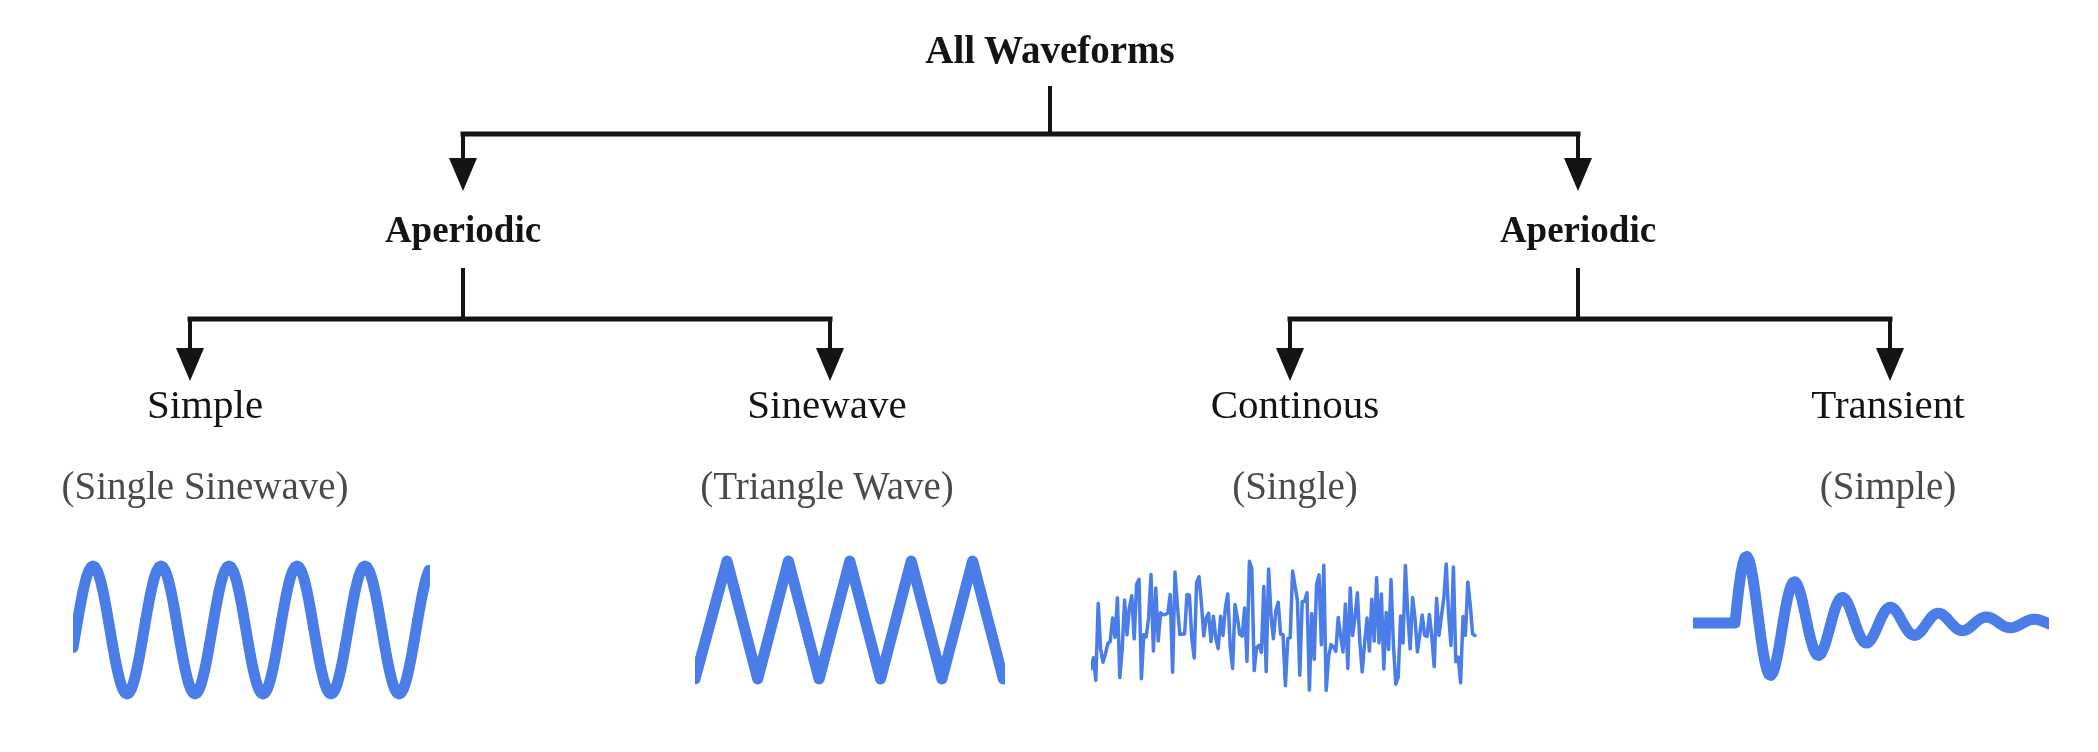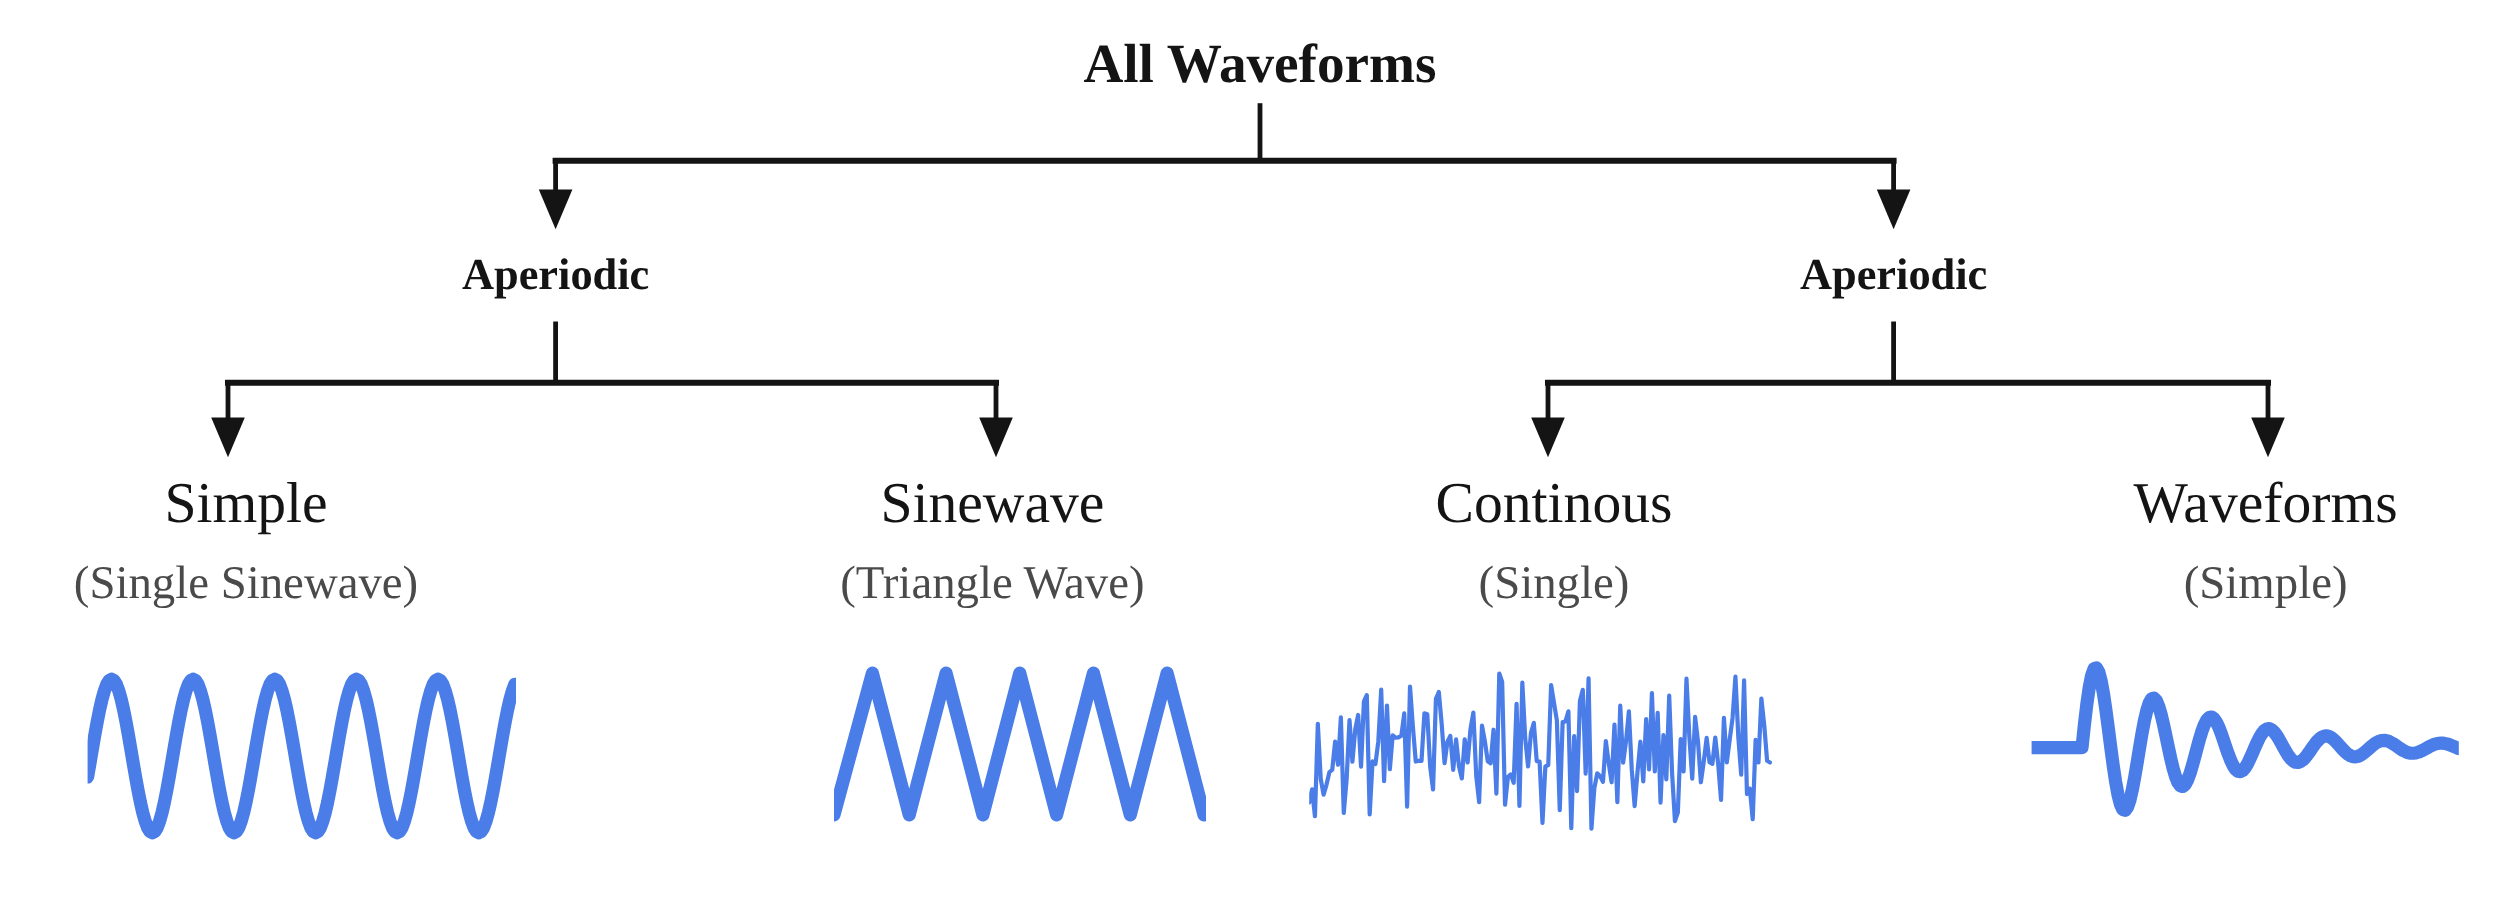--- a/index.html
+++ b/index.html
@@ -4,25 +4,25 @@
 <style>
   :root { --ink:#141414; --sub:#4a4a4a; --blue:#4a7de8; --bg:#ffffff; }
   html,body { margin:0; padding:0; }
   body {
     width:2098px; height:752px; position:relative; overflow:hidden;
     background:var(--bg);
     font-family:"Liberation Serif","DejaVu Serif",serif;
     color:var(--ink);
   }
   .lbl { position:absolute; transform:translateX(-50%); white-space:nowrap; line-height:1; }
-  .root-label   { left:1050px; top:30px;  font-size:46px; font-weight:bold; }
+  .root-label   { left:1050px; top:30px;  font-size:39px; font-weight:bold; }
   .branch-label { top:211px; font-size:37px; font-weight:bold; }
   .lbl-periodic  { left:463px;  }
   .lbl-aperiodic { left:1578px; }
-  .leaf-label { top:396px; font-size:48px; }
+  .leaf-label { top:384px; font-size:41px; }
   .leaf-sub   { top:466px; font-size:39px; color:var(--sub); }
   .lbl-simple    { left:205px;  }
   .lbl-complex   { left:827px;  }
   .lbl-continous { left:1295px; }
   .lbl-transient { left:1888px; }
   svg.layer { position:absolute; left:0; top:0; }
   svg.wave  { position:absolute; }
   #wave-sine     { left:73px;   top:550px; }
   #wave-triangle { left:695px;  top:553px; }
   #wave-noise    { left:1091px; top:556px; }
@@ -58,21 +58,21 @@
 
 <div class="lbl leaf-label lbl-simple">Simple</div>
 <div class="lbl leaf-sub   lbl-simple">(Single Sinewave)</div>
 
 <div class="lbl leaf-label lbl-complex">Sinewave</div>
 <div class="lbl leaf-sub   lbl-complex">(Triangle Wave)</div>
 
 <div class="lbl leaf-label lbl-continous">Continous</div>
 <div class="lbl leaf-sub   lbl-continous">(Single)</div>
 
-<div class="lbl leaf-label lbl-transient">Waveforms</div>
+<div class="lbl leaf-label lbl-transient">Transient</div>
 <div class="lbl leaf-sub   lbl-transient">(Simple)</div>
 
 <svg id="wave-sine" class="wave" width="357" height="160" viewBox="0 0 357 160">
     <polyline points="0.0,97.5 2.0,85.9 4.0,74.1 6.0,62.5 8.0,51.5 10.0,41.4 12.0,32.7 14.0,25.6 16.0,20.3 18.0,17.1 20.0,16.0 22.0,17.1 24.0,20.3 26.0,25.6 28.0,32.7 30.0,41.4 32.0,51.5 34.0,62.5 36.0,74.1 38.0,85.9 40.0,97.5 42.0,108.5 44.0,118.6 46.0,127.3 48.0,134.4 50.0,139.7 52.0,142.9 54.0,144.0 56.0,142.9 58.0,139.7 60.0,134.4 62.0,127.3 64.0,118.6 66.0,108.5 68.0,97.5 70.0,85.9 72.0,74.1 74.0,62.5 76.0,51.5 78.0,41.4 80.0,32.7 82.0,25.6 84.0,20.3 86.0,17.1 88.0,16.0 90.0,17.1 92.0,20.3 94.0,25.6 96.0,32.7 98.0,41.4 100.0,51.5 102.0,62.5 104.0,74.1 106.0,85.9 108.0,97.5 110.0,108.5 112.0,118.6 114.0,127.3 116.0,134.4 118.0,139.7 120.0,142.9 122.0,144.0 124.0,142.9 126.0,139.7 128.0,134.4 130.0,127.3 132.0,118.6 134.0,108.5 136.0,97.5 138.0,85.9 140.0,74.1 142.0,62.5 144.0,51.5 146.0,41.4 148.0,32.7 150.0,25.6 152.0,20.3 154.0,17.1 156.0,16.0 158.0,17.1 160.0,20.3 162.0,25.6 164.0,32.7 166.0,41.4 168.0,51.5 170.0,62.5 172.0,74.1 174.0,85.9 176.0,97.5 178.0,108.5 180.0,118.6 182.0,127.3 184.0,134.4 186.0,139.7 188.0,142.9 190.0,144.0 192.0,142.9 194.0,139.7 196.0,134.4 198.0,127.3 200.0,118.6 202.0,108.5 204.0,97.5 206.0,85.9 208.0,74.1 210.0,62.5 212.0,51.5 214.0,41.4 216.0,32.7 218.0,25.6 220.0,20.3 222.0,17.1 224.0,16.0 226.0,17.1 228.0,20.3 230.0,25.6 232.0,32.7 234.0,41.4 236.0,51.5 238.0,62.5 240.0,74.1 242.0,85.9 244.0,97.5 246.0,108.5 248.0,118.6 250.0,127.3 252.0,134.4 254.0,139.7 256.0,142.9 258.0,144.0 260.0,142.9 262.0,139.7 264.0,134.4 266.0,127.3 268.0,118.6 270.0,108.5 272.0,97.5 274.0,85.9 276.0,74.1 278.0,62.5 280.0,51.5 282.0,41.4 284.0,32.7 286.0,25.6 288.0,20.3 290.0,17.1 292.0,16.0 294.0,17.1 296.0,20.3 298.0,25.6 300.0,32.7 302.0,41.4 304.0,51.5 306.0,62.5 308.0,74.1 310.0,85.9 312.0,97.5 314.0,108.5 316.0,118.6 318.0,127.3 320.0,134.4 322.0,139.7 324.0,142.9 326.0,144.0 328.0,142.9 330.0,139.7 332.0,134.4 334.0,127.3 336.0,118.6 338.0,108.5 340.0,97.5 342.0,85.9 344.0,74.1 346.0,62.5 348.0,51.5 350.0,41.4 352.0,32.7 354.0,25.6 356.0,20.3" stroke="#4a7de8" stroke-width="11"></polyline>
   </svg>
 <svg id="wave-triangle" class="wave" width="310" height="136" viewBox="0 0 310 136">
     <polyline points="0.0,126.0 32.0,8.0 62.7,126.0 93.4,8.0 124.1,126.0 154.8,8.0 185.5,126.0 216.2,8.0 246.9,126.0 277.6,8.0 308.3,126.0" stroke="#4a7de8" stroke-width="11"></polyline>
   </svg>
 <svg id="wave-noise" class="wave" width="386" height="144" viewBox="0 0 386 144">
     <polyline points="0.0,112.7 2.4,101.8 4.8,124.2 7.2,47.2 9.6,93.0 12.0,106.2 14.4,98.0 16.8,87.6 19.2,85.4 21.6,62.0 24.0,81.3 26.4,41.8 28.8,121.5 31.2,93.2 33.6,44.1 36.0,78.8 38.4,51.7 40.8,39.8 43.2,82.8 45.6,28.5 48.0,23.3 50.4,122.7 52.8,78.5 55.2,80.7 57.6,61.9 60.0,18.6 62.4,94.9 64.8,31.9 67.2,85.0 69.6,56.7 72.0,58.8 74.4,58.5 76.8,57.1 79.2,38.5 81.6,116.2 84.0,16.1 86.4,49.5 88.8,78.6 91.2,78.0 93.6,78.0 96.0,38.4 98.4,39.2 100.8,82.8 103.2,101.9 105.6,26.4 108.0,20.7 110.4,47.2 112.8,80.0 115.2,62.0 117.6,57.3 120.0,85.6 122.4,60.2 124.8,82.4 127.2,92.7 129.6,60.2 132.0,79.4 134.4,51.6 136.8,37.9 139.2,90.7 141.6,112.4 144.0,48.6 146.4,61.8 148.8,78.4 151.2,80.1 153.6,52.1 156.0,105.3 158.4,5.3 160.8,12.2 163.2,114.6 165.6,91.6 168.0,89.3 170.4,96.4 172.8,30.6 175.2,115.6 177.6,12.9 180.0,59.0 182.4,82.7 184.8,54.7 187.2,46.4 189.6,78.3 192.0,78.6 194.4,129.7 196.8,82.7 199.2,81.6 201.6,15.0 204.0,29.7 206.4,44.4 208.8,119.2 211.2,45.7 213.6,45.2 216.0,36.8 218.4,134.1 220.8,57.5 223.2,103.2 225.6,28.1 228.0,18.9 230.4,88.7 232.8,9.2 235.2,134.5 237.6,100.9 240.0,88.5 242.4,90.7 244.8,95.5 247.2,61.6 249.6,80.1 252.0,95.9 254.4,47.9 256.8,112.5 259.2,32.1 261.6,79.5 264.0,61.8 266.4,36.8 268.8,85.2 271.2,115.8 273.6,87.1 276.0,62.1 278.4,95.1 280.8,43.2 283.2,85.1 285.6,21.6 288.0,86.9 290.4,38.1 292.8,112.9 295.2,56.6 297.6,93.4 300.0,23.6 302.4,88.3 304.8,128.3 307.2,121.2 309.6,60.0 312.0,86.9 314.4,9.4 316.8,58.3 319.2,92.8 321.6,41.4 324.0,62.1 326.4,95.9 328.8,78.6 331.2,58.9 333.6,79.2 336.0,80.5 338.4,58.6 340.8,80.6 343.2,110.6 345.6,42.2 348.0,79.4 350.4,60.5 352.8,42.3 355.2,7.9 357.6,58.3 360.0,89.5 362.4,11.0 364.8,105.7 367.2,101.2 369.6,126.7 372.0,60.6 374.4,79.3 376.8,26.1 379.2,48.4 381.6,78.0 384.0,79.4" stroke="#4a7de8" stroke-width="3.5"></polyline>

